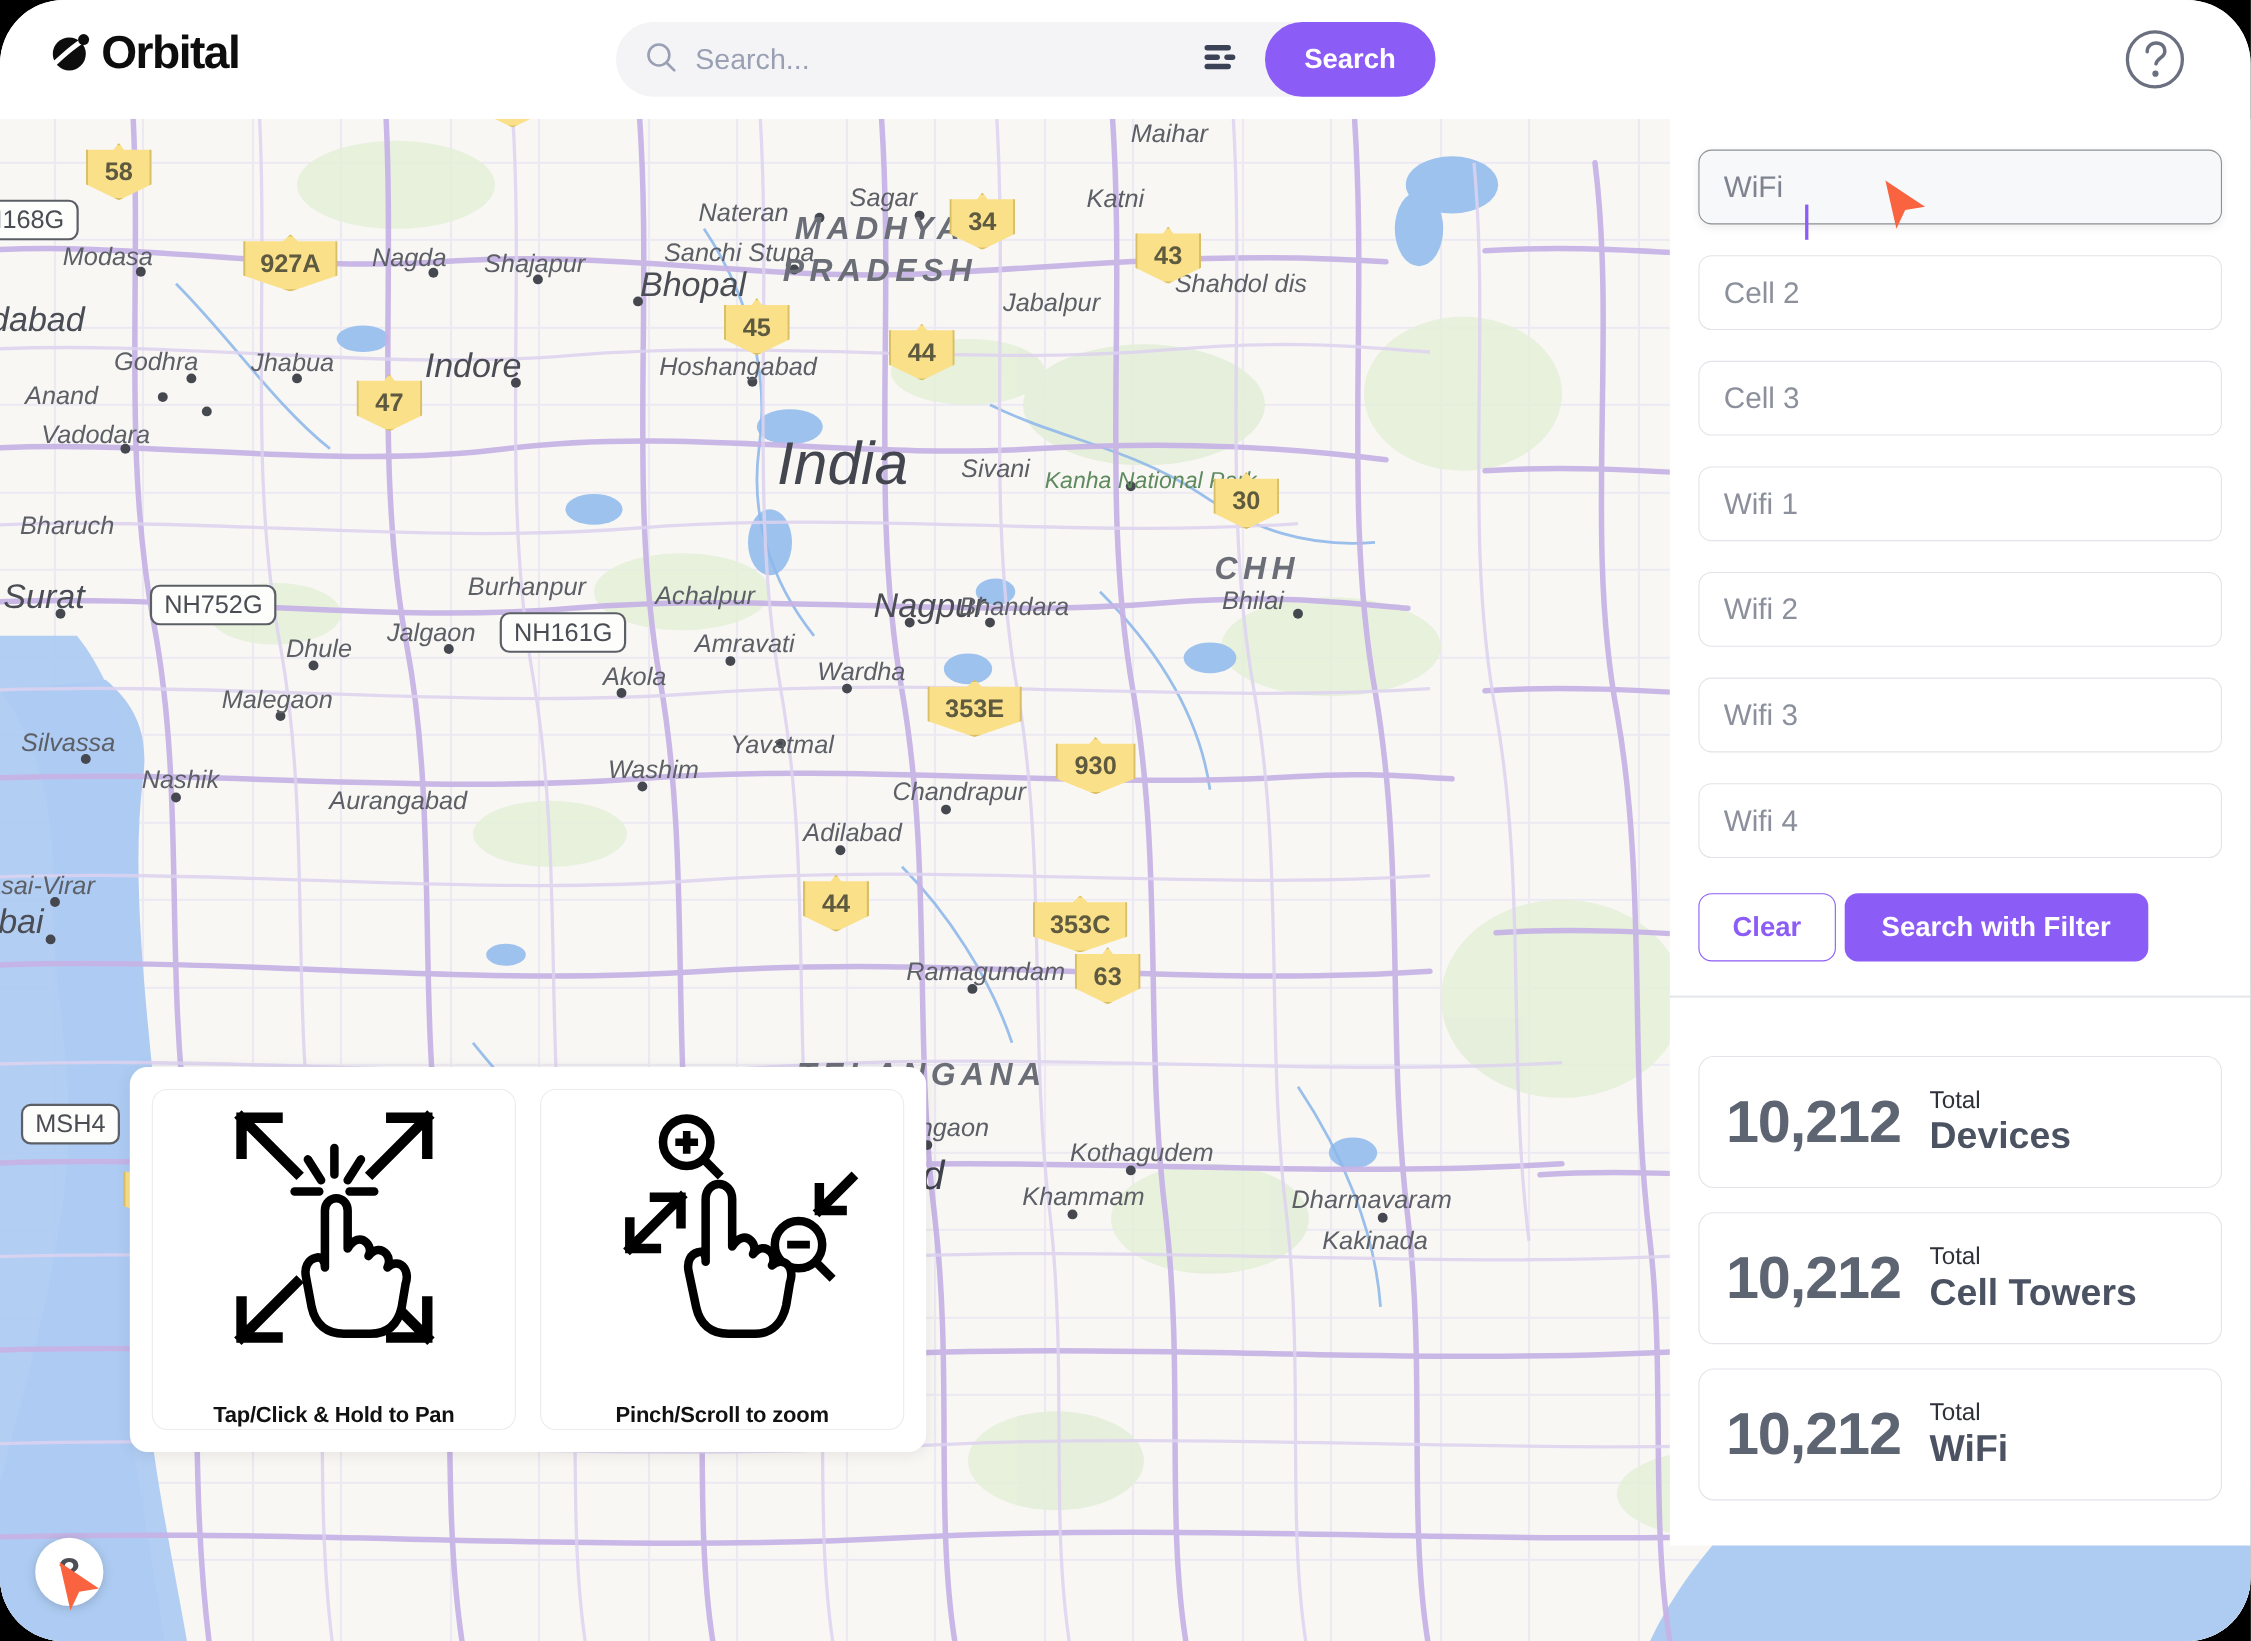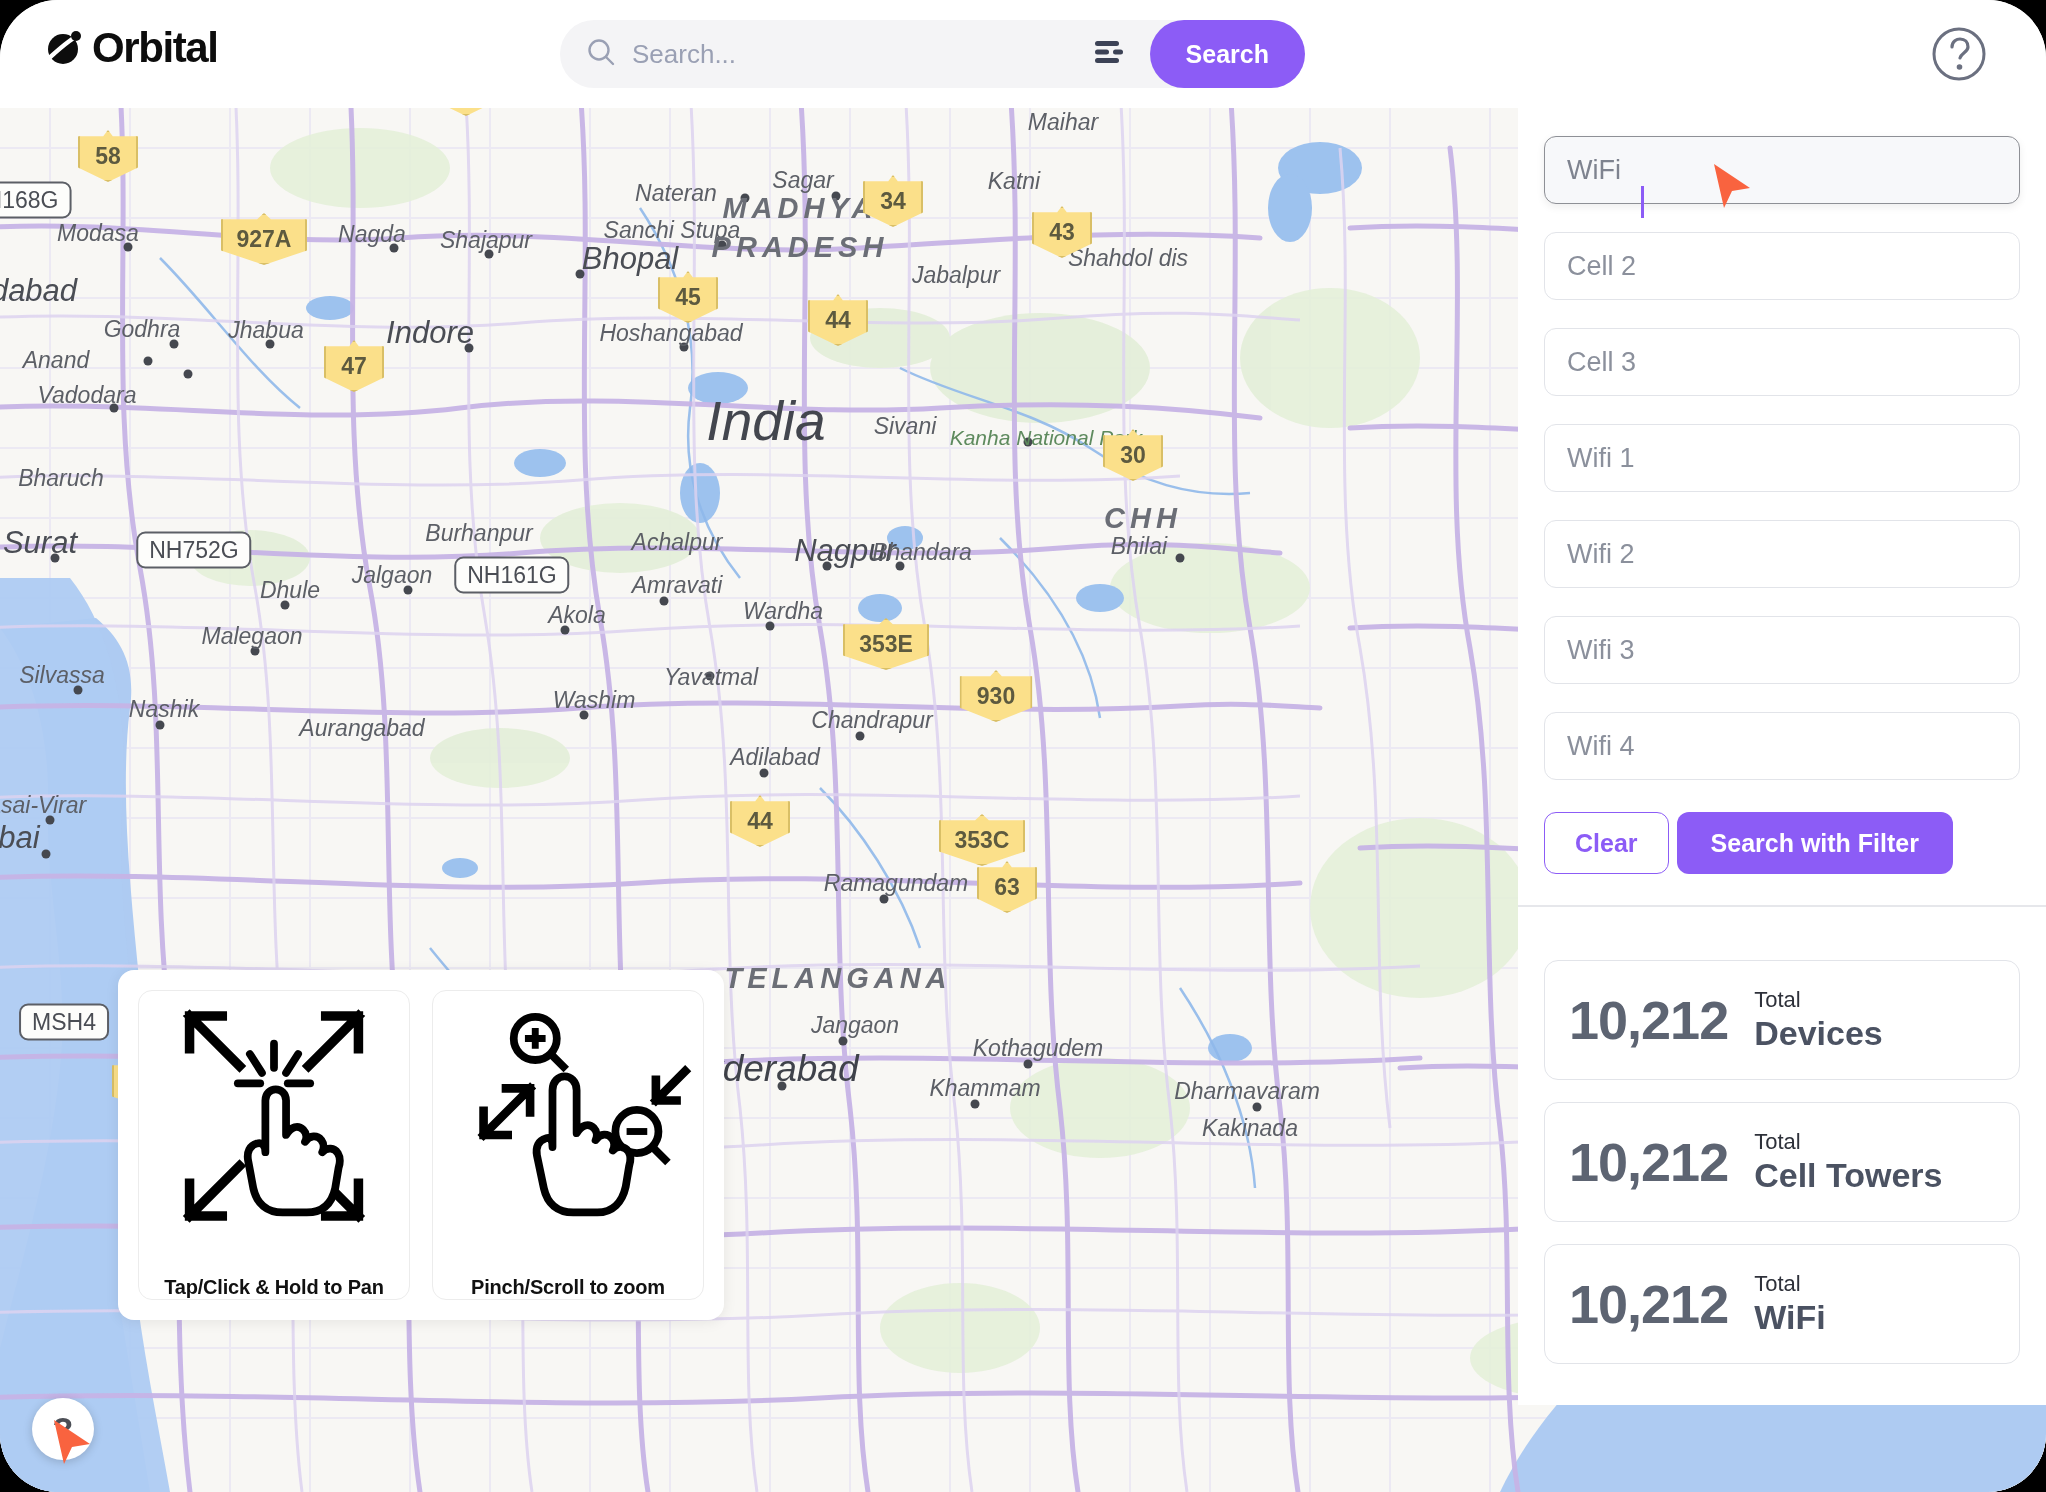--- a/index.html
+++ b/index.html
@@ -116,21 +116,21 @@
 
   
   #gesture-hints {
     position: absolute; left: 118px; bottom: 172px;
     background: #ffffff; border-radius: 16px;
     padding: 20px; display: flex; gap: 22px;
     box-shadow: 0 2px 14px rgba(0,0,0,0.08);
     z-index: 15;
   }
   .gesture-card {
-    width: 272px; height: 310px;
+    width: 331px; height: 310px;
     border: 1.5px solid #ececec; border-radius: 14px;
     display: flex; flex-direction: column;
     align-items: center; justify-content: flex-start;
     padding-top: 13px;
     gap: 44px;
   }
   .gesture-caption {
     font-size: 20px; font-weight: 700; color: #111;
     margin-top: 4px; letter-spacing: -0.2px;
   }
@@ -382,21 +382,21 @@
         <div class="map-label major" style="left: 34px; top: 183px;">dabad</div>
         <div class="map-label city" style="left: 142px; top: 221px;">Godhra</div>
         <div class="map-label city" style="left: 266px; top: 222px;">Jhabua</div>
         <div class="map-label city" style="left: 56px; top: 252px;">Anand</div>
         <div class="map-label city" style="left: 87px; top: 287px;">Vadodara</div>
         <div class="map-label country" style="left: 766px; top: 313px;">India</div>
         <div class="map-label city" style="left: 905px; top: 318px;">Sivani</div>
         <div class="map-label city" style="left: 61px; top: 370px;">Bharuch</div>
         <div class="map-label city" style="left: 1139px; top: 438px;">Bhilai</div>
         <div class="map-label city" style="left: 479px; top: 425px;">Burhanpur</div>
-        <div class="map-label city" style="left: 641px; top: 434px; margin-left: 36px;">Achalpur</div>
+        <div class="map-label city" style="left: 641px; top: 434px;">Achalpur</div>
         <div class="map-label major" style="left: 40px; top: 435px;">Surat</div>
         <div class="map-label major" style="left: 845px; top: 443px;">Nagpur</div>
         <div class="map-label city" style="left: 922px; top: 444px;">Bhandara</div>
         <div class="map-label city" style="left: 392px; top: 467px;">Jalgaon</div>
         <div class="map-label city" style="left: 677px; top: 477px;">Amravati</div>
         <div class="map-label city" style="left: 290px; top: 482px;">Dhule</div>
         <div class="map-label city" style="left: 783px; top: 503px;">Wardha</div>
         <div class="map-label city" style="left: 577px; top: 507px;">Akola</div>
         <div class="map-label city" style="left: 62px; top: 567px;">Silvassa</div>
         <div class="map-label city" style="left: 252px; top: 528px;">Malegaon</div>

